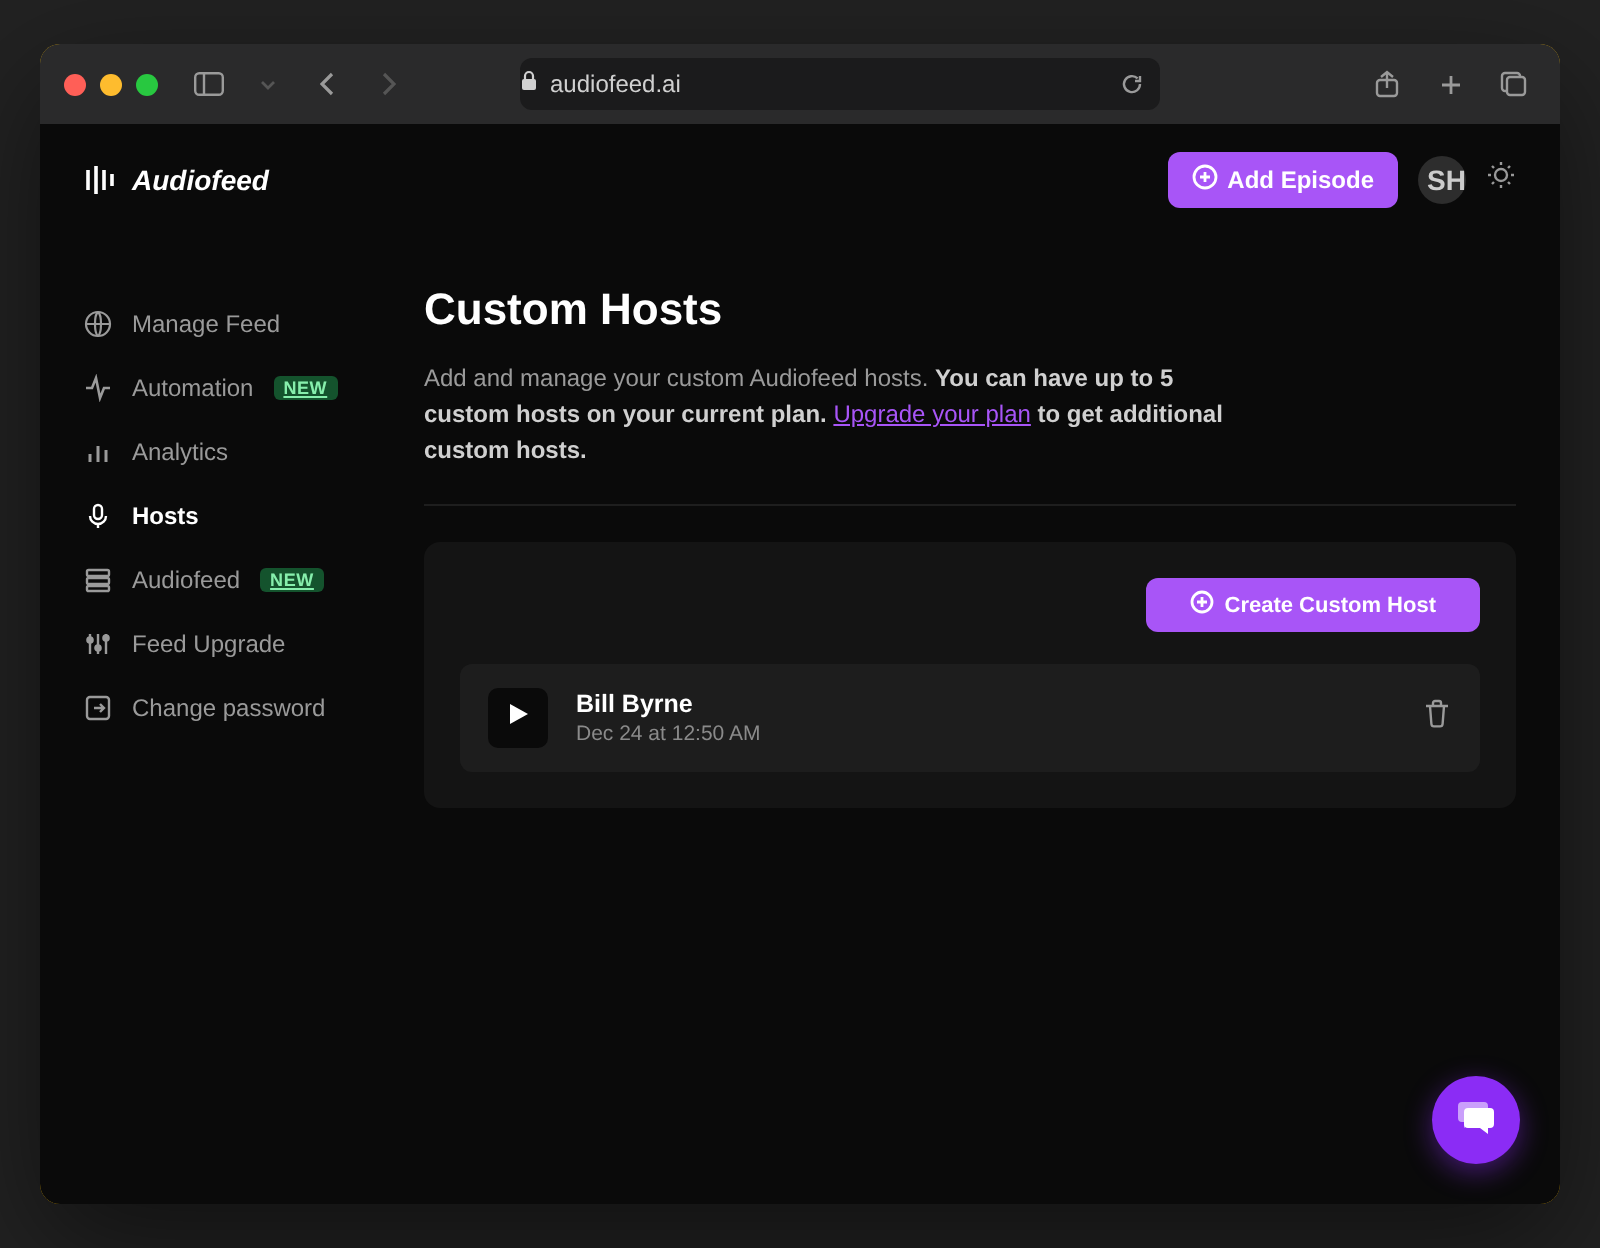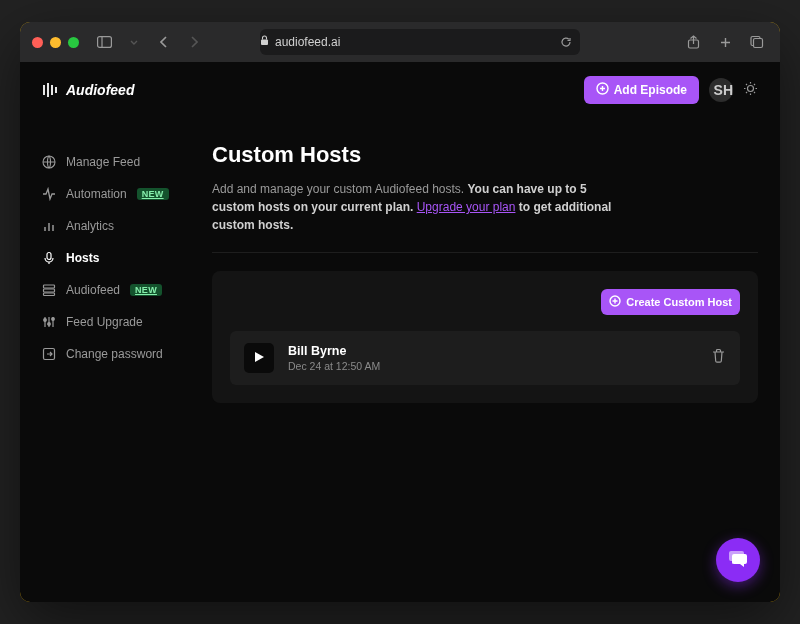--- a/index.html
+++ b/index.html
@@ -155,21 +155,21 @@
   padding: 18px;
 }
 .panel-top { display: flex; justify-content: flex-end; margin-bottom: 16px; }
 .create-btn {
   background: #a855f7;
   color: #fff;
   font-size: 11px;
   font-weight: 600;
   border: none;
   border-radius: 6px;
-  padding: 6px 8px;
+  padding: 6px 22px;
   display: flex;
   align-items: center;
   gap: 5px;
   cursor: pointer;
 }
 .host-row {
   background: #1d1d1d;
   border-radius: 6px;
   padding: 12px 14px;
   display: flex;

